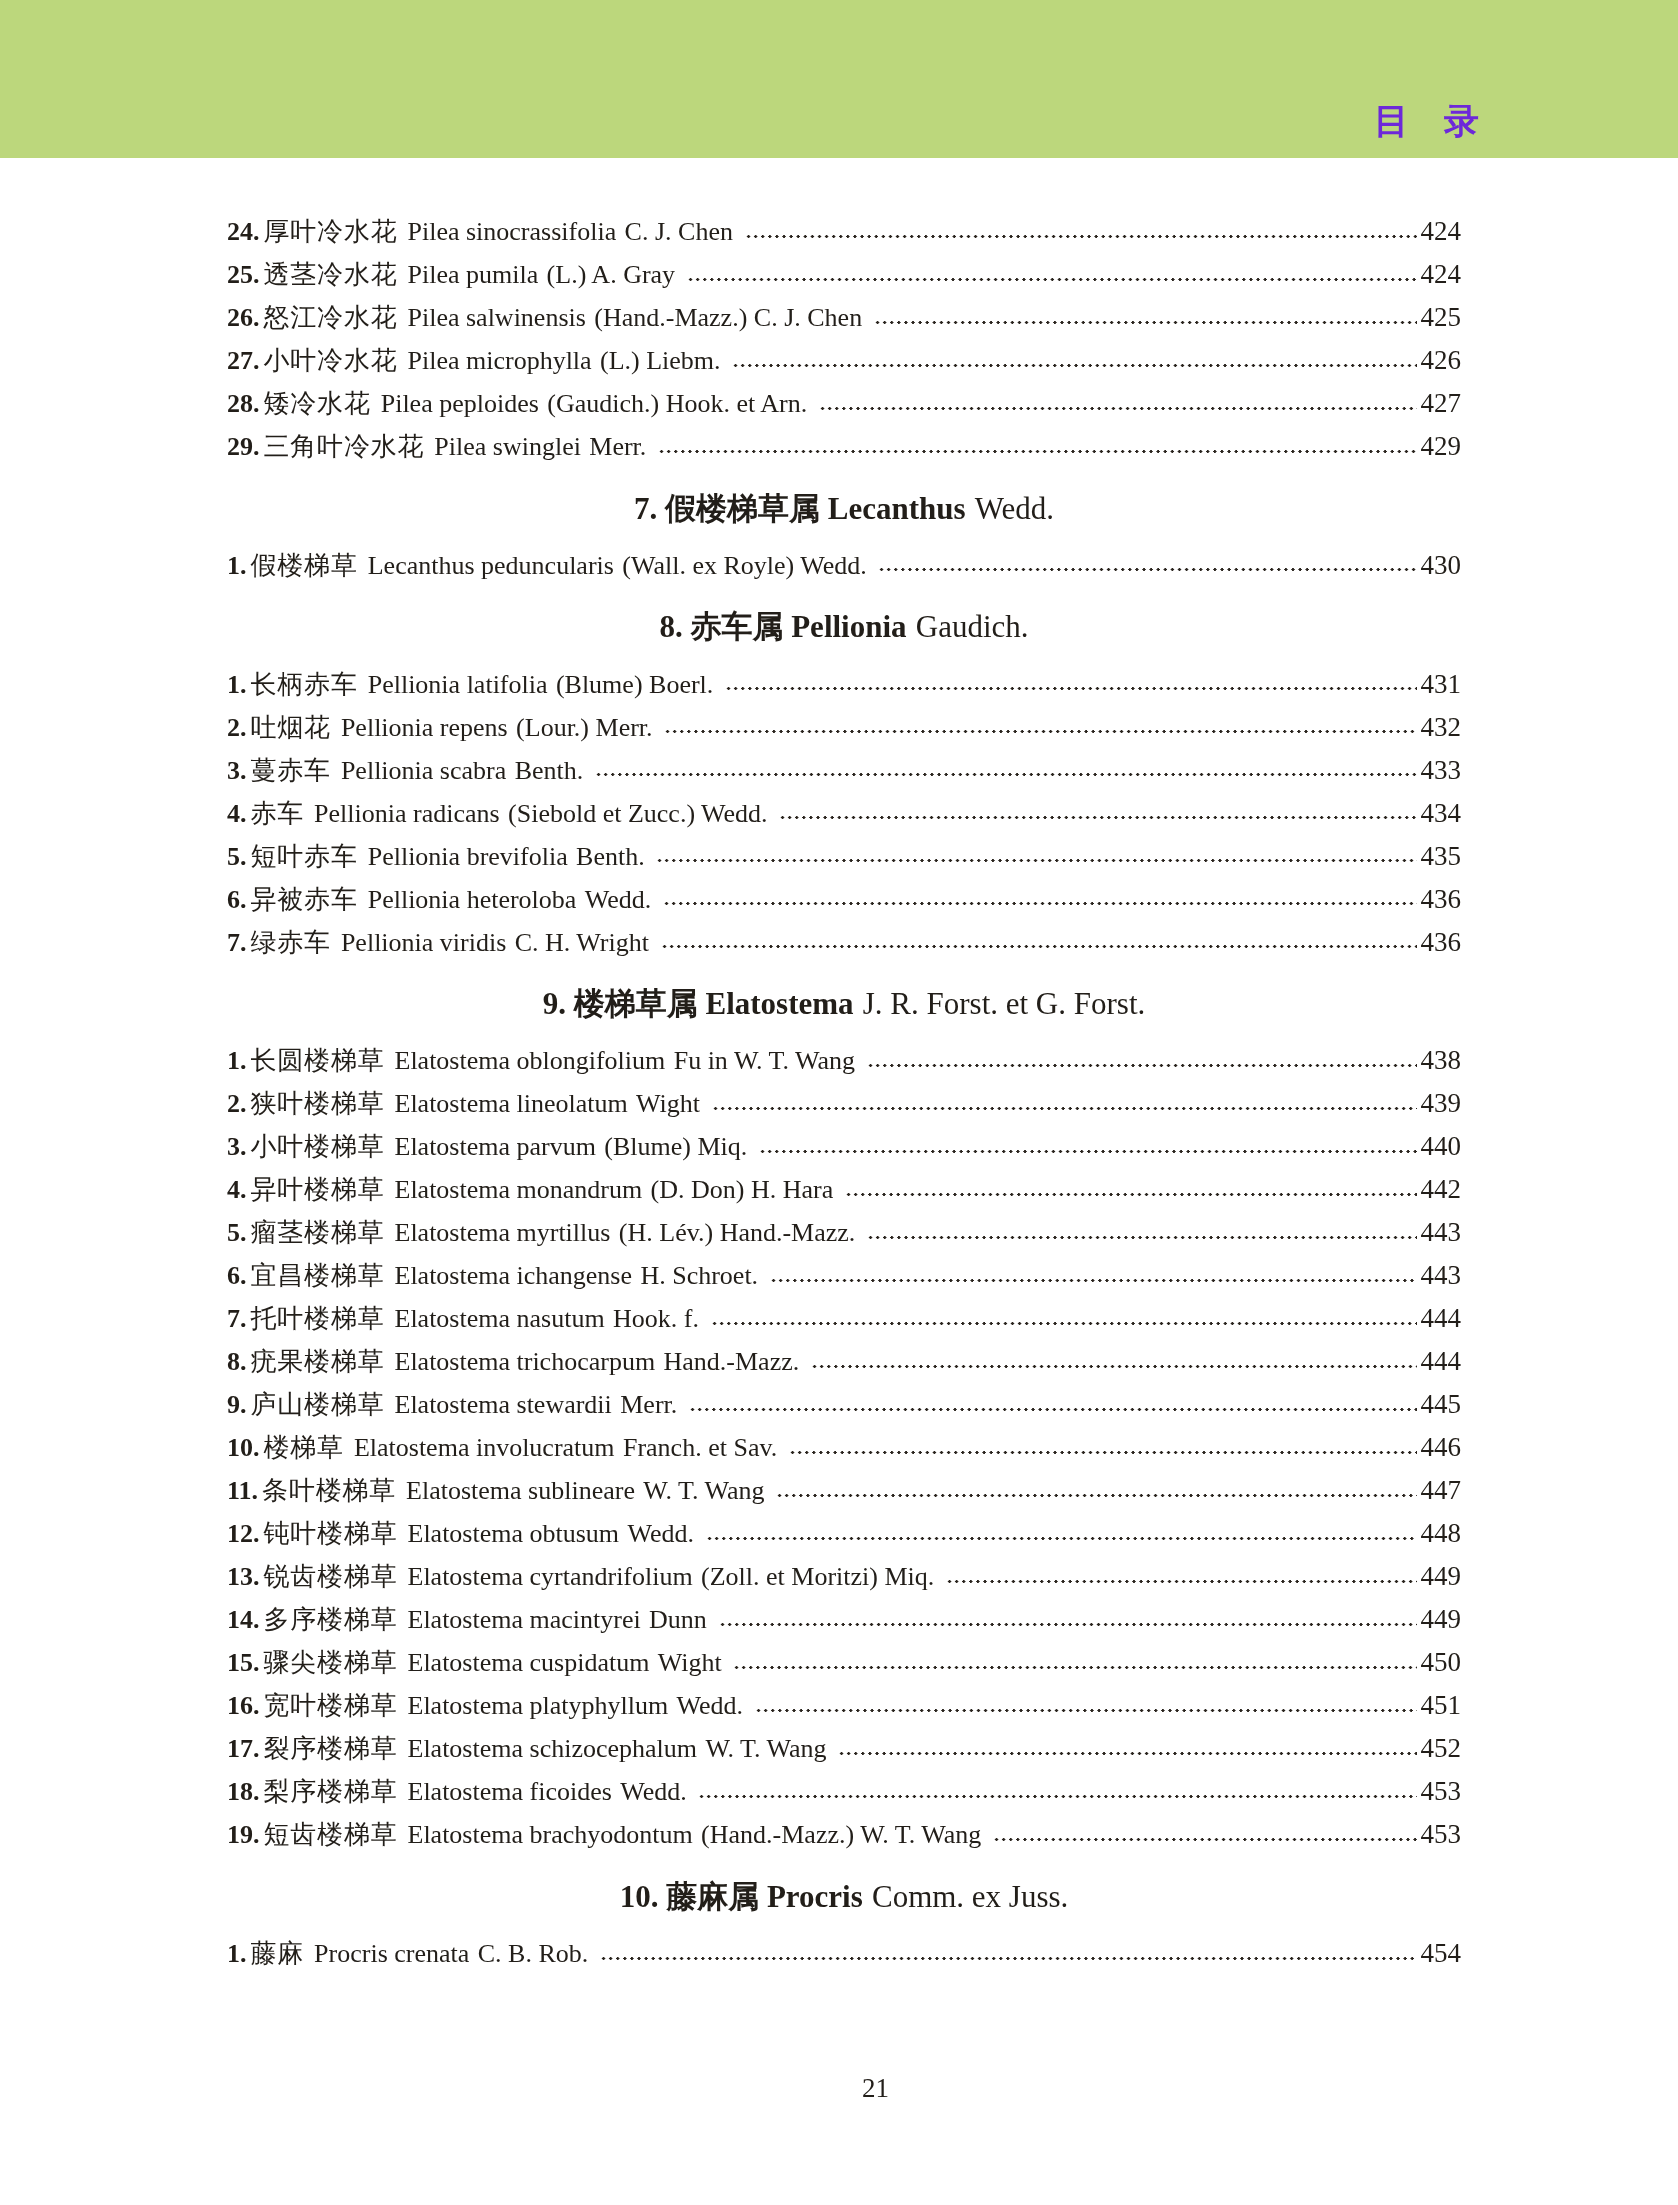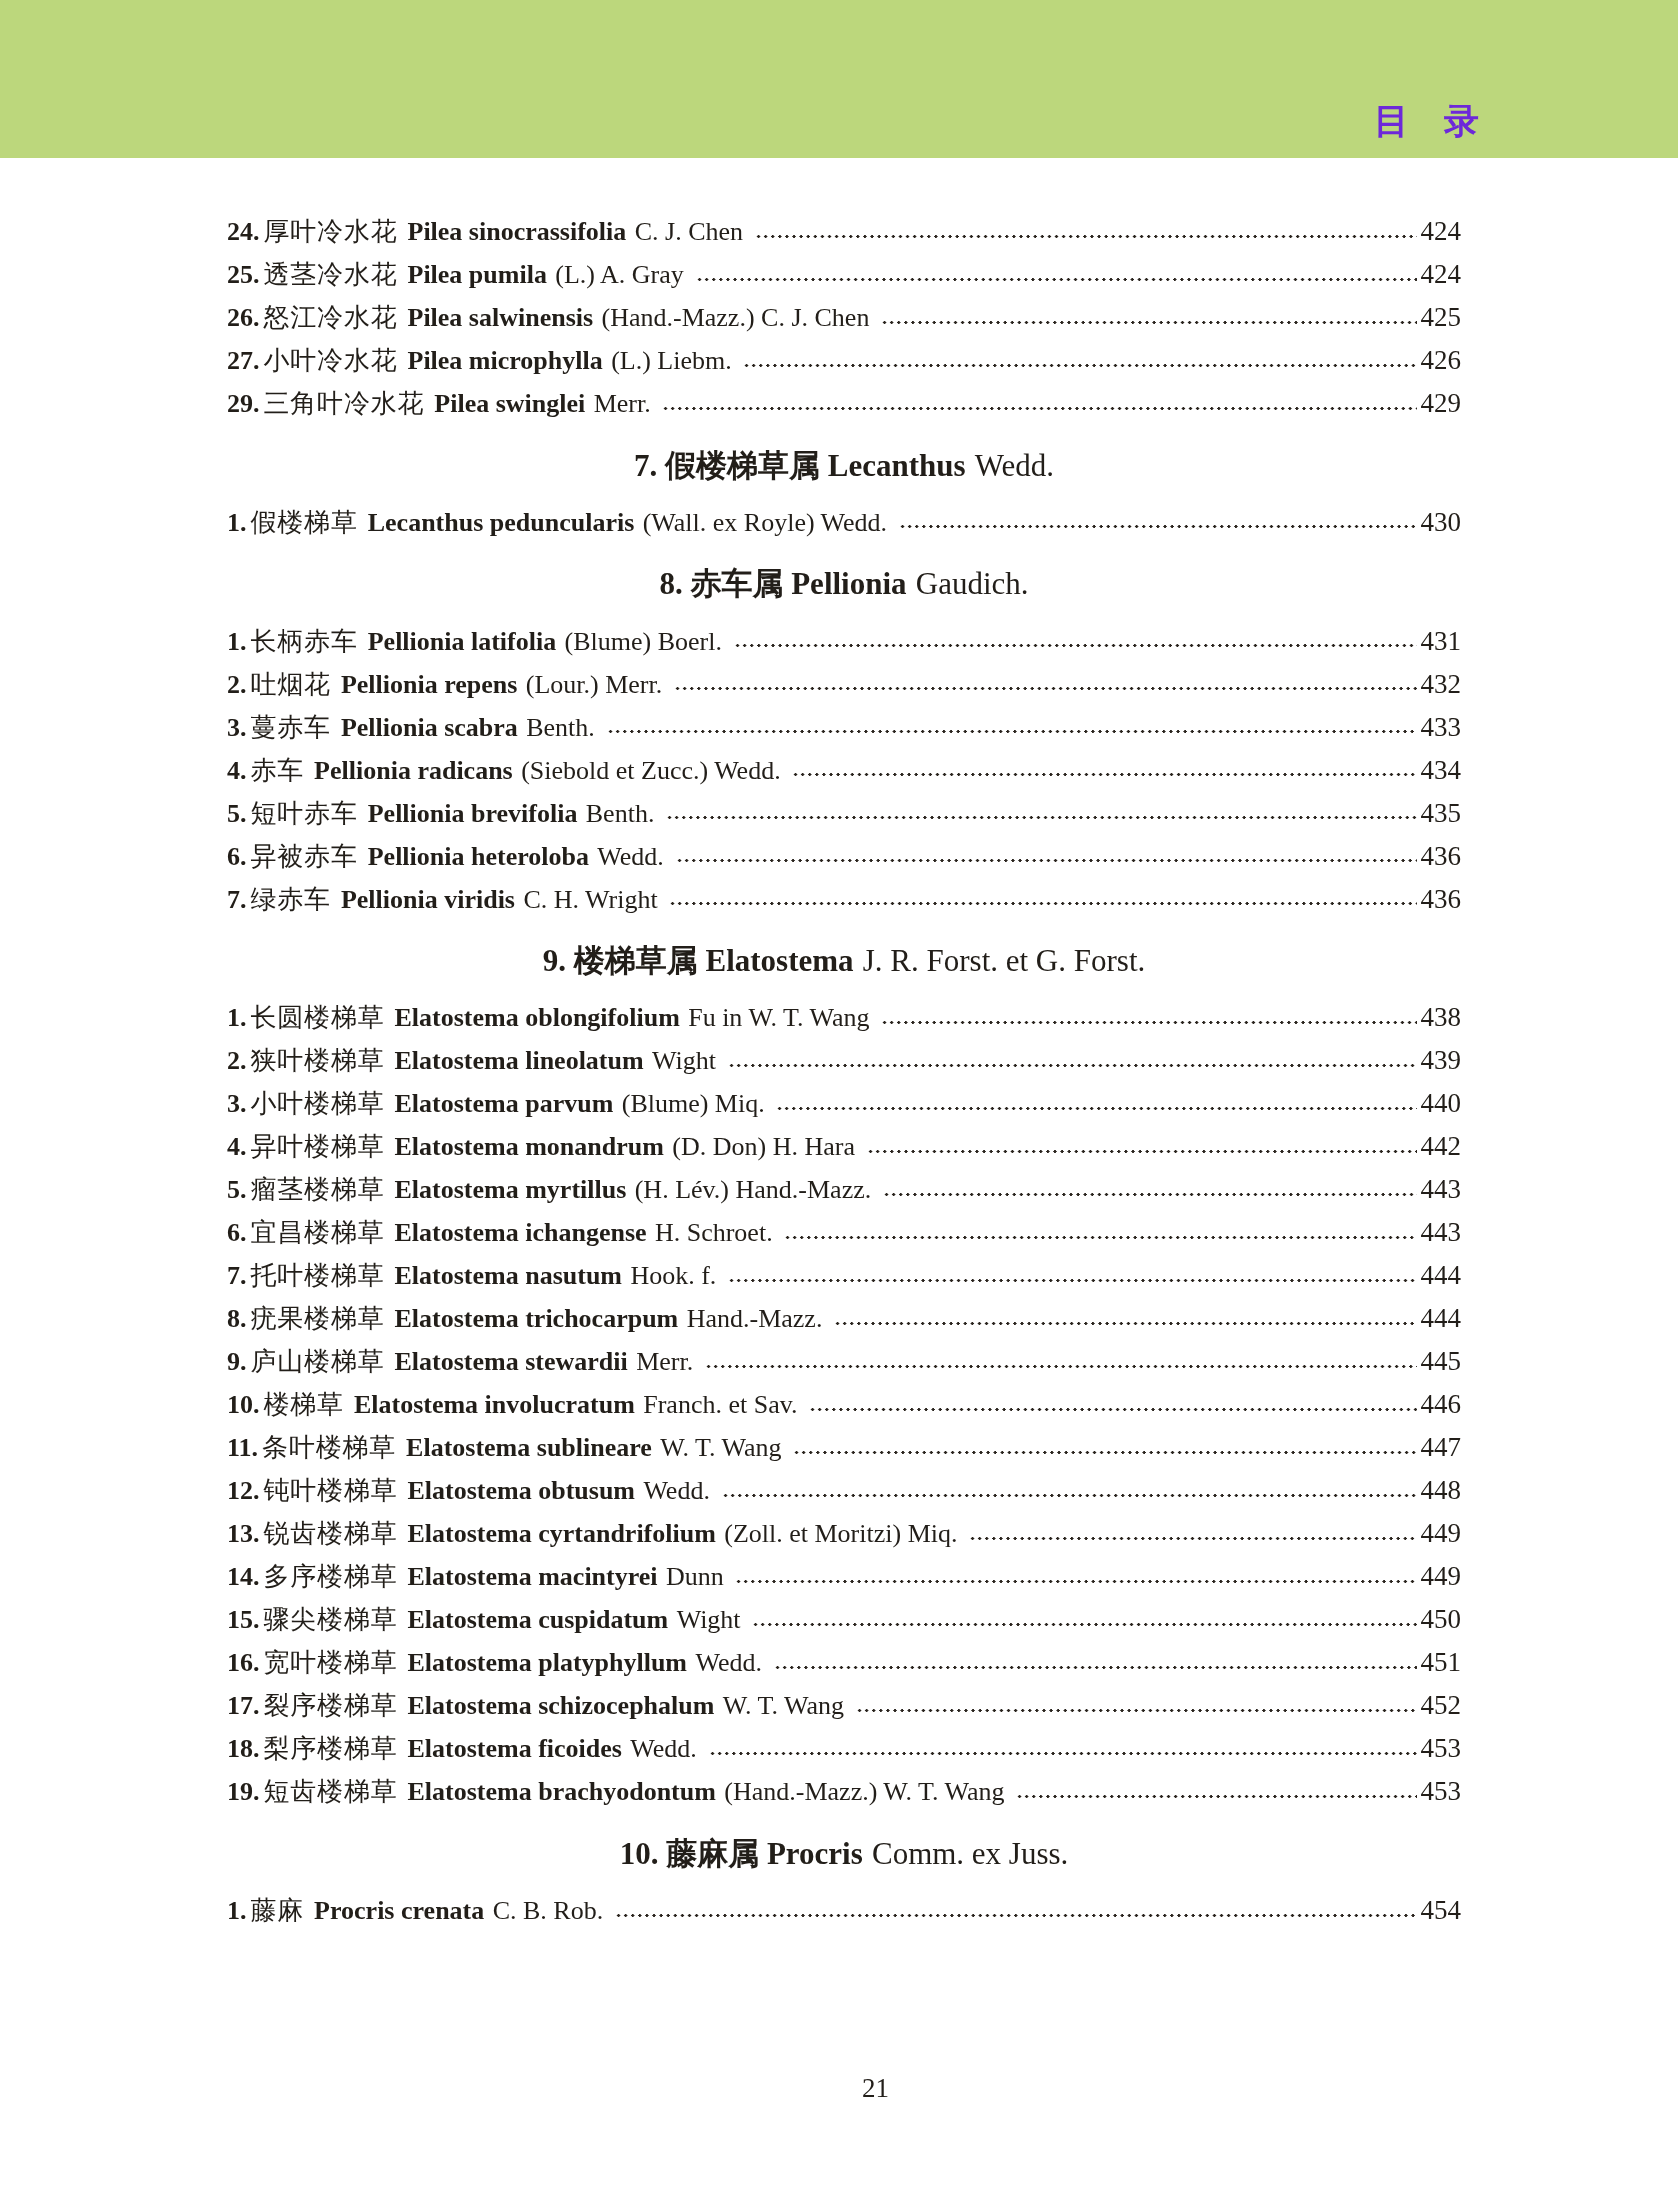--- a/index.html
+++ b/index.html
@@ -36,21 +36,21 @@
   }
   .entry {
     display: flex;
     align-items: baseline;
     line-height: 43px;
     font-size: 26px;
     white-space: nowrap;
   }
   .num   { font-weight: bold; margin-right: 4px; }
   .cn    { margin-right: 10px; letter-spacing: 0.8px; }
-  .latin { font-weight: bold; margin-right: 8.4px; }
+  .latin { font-weight: normal; margin-right: 8.4px; }
   .auth  { margin-right: 5px; }
   .leader {
     flex: 1 1 auto;
     align-self: flex-end;
     height: 17px;
     margin: 0 3.4px 8.4px 6.7px;
     background-image: radial-gradient(circle, #2a241e 1.4px, rgba(0,0,0,0) 1.6px);
     background-size: 7.1px 17px;
     background-repeat: repeat-x;
     background-position: left center;
@@ -112,20 +112,28 @@
         </div>
         <div class="entry">
           <span class="num">27.</span>
           <span class="cn">小叶冷水花</span>
           <span class="latin">Pilea microphylla</span>
           <span class="auth">(L.) Liebm.</span>
           <span class="leader"></span>
           <span class="pg">426</span>
         </div>
         <div class="entry">
+          <span class="num">28.</span>
+          <span class="cn">矮冷水花</span>
+          <span class="latin">Pilea peploides</span>
+          <span class="auth">(Gaudich.) Hook. et Arn.</span>
+          <span class="leader"></span>
+          <span class="pg">427</span>
+        </div>
+        <div class="entry">
           <span class="num">29.</span>
           <span class="cn">三角叶冷水花</span>
           <span class="latin">Pilea swinglei</span>
           <span class="auth">Merr.</span>
           <span class="leader"></span>
           <span class="pg">429</span>
         </div>
         <div class="heading"><span class="h-bold">7. 假楼梯草属 Lecanthus</span><span class="h-rest">Wedd.</span></div>
         <div class="entry">
           <span class="num">1.</span>

